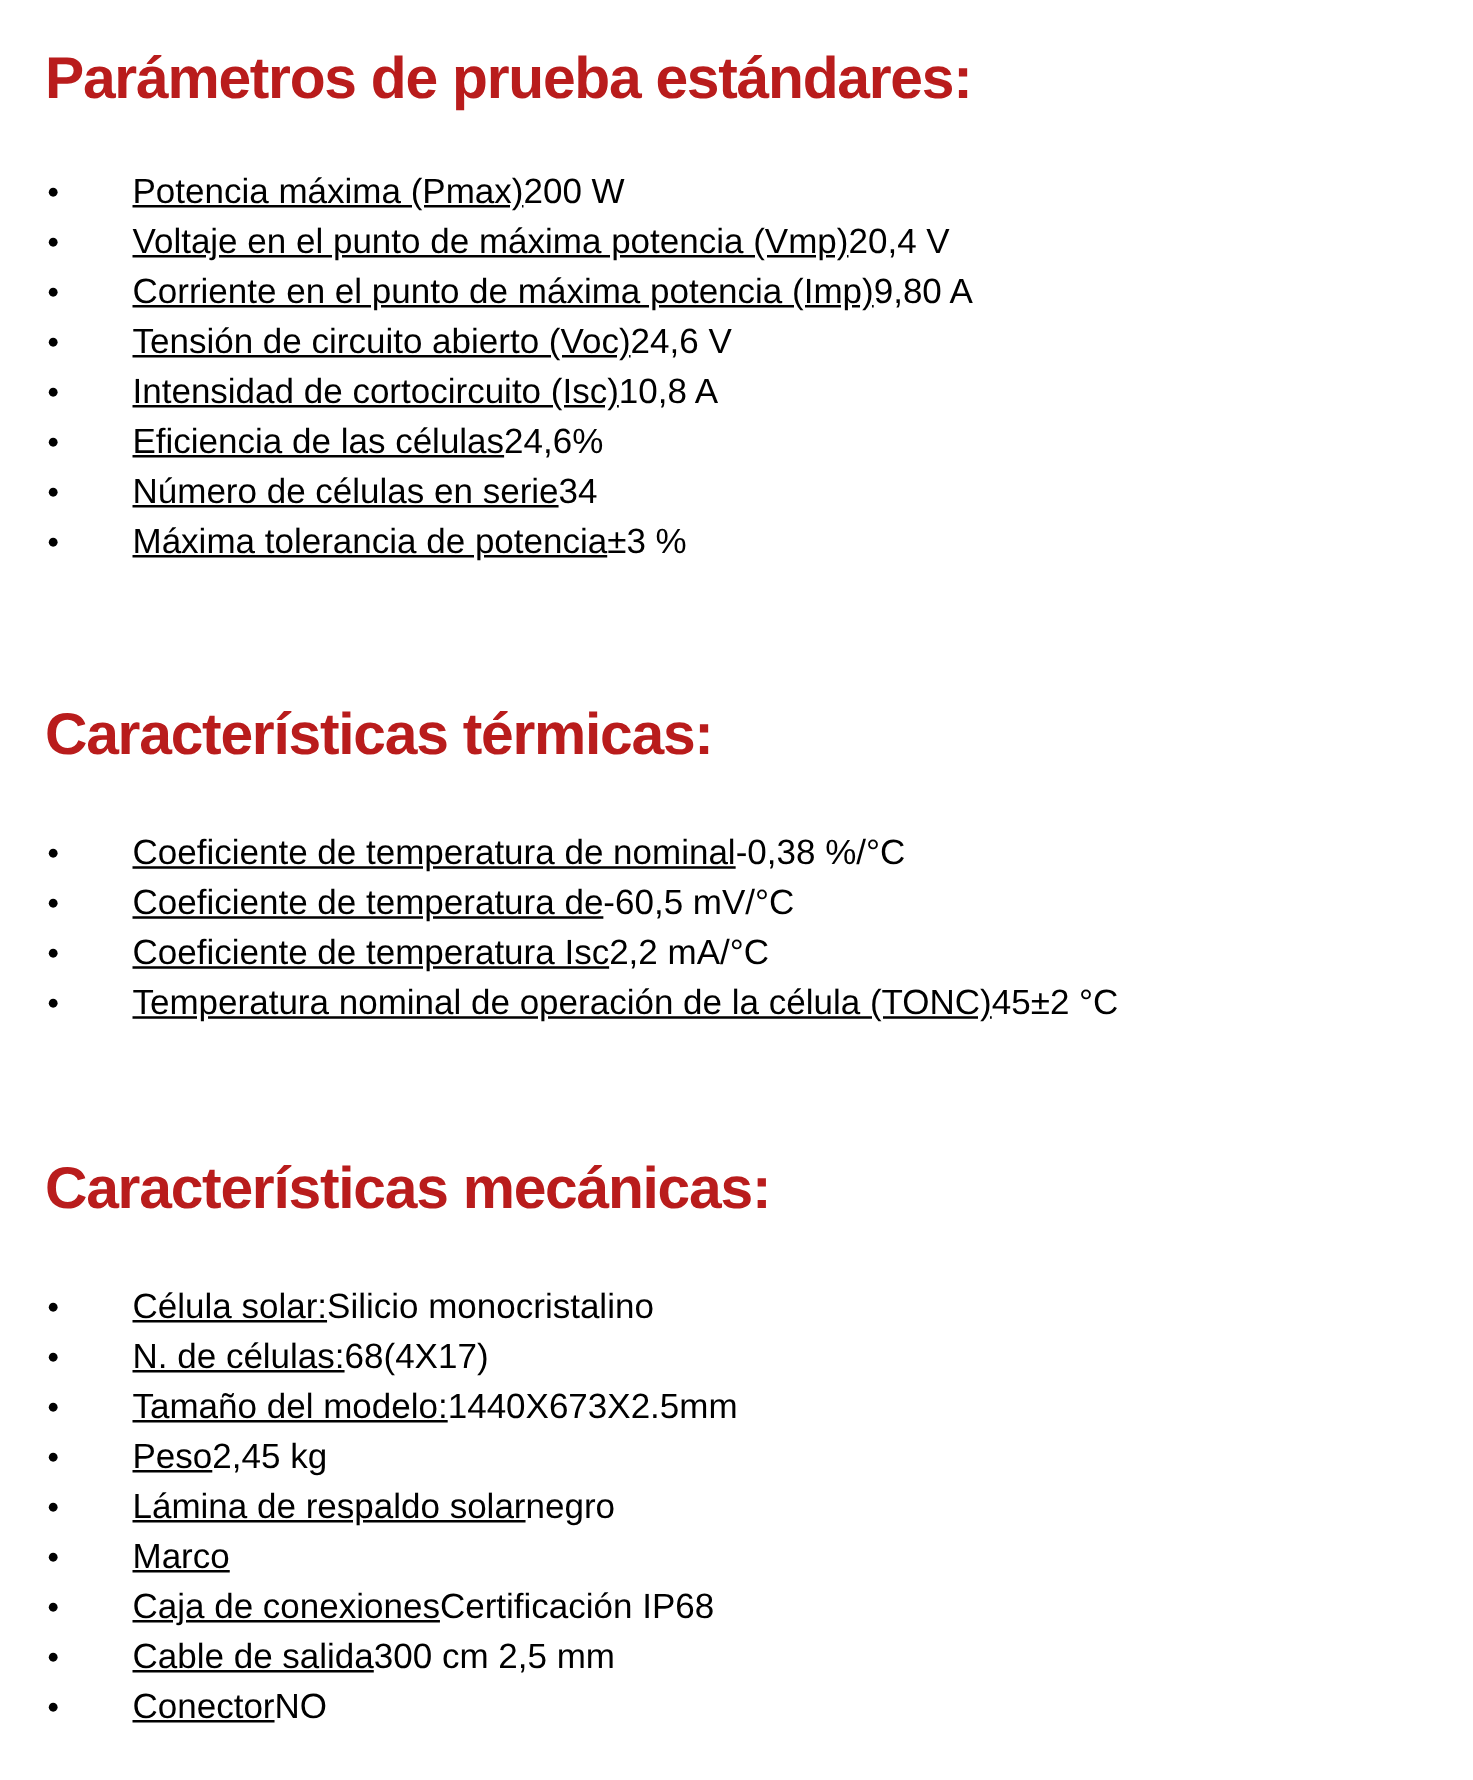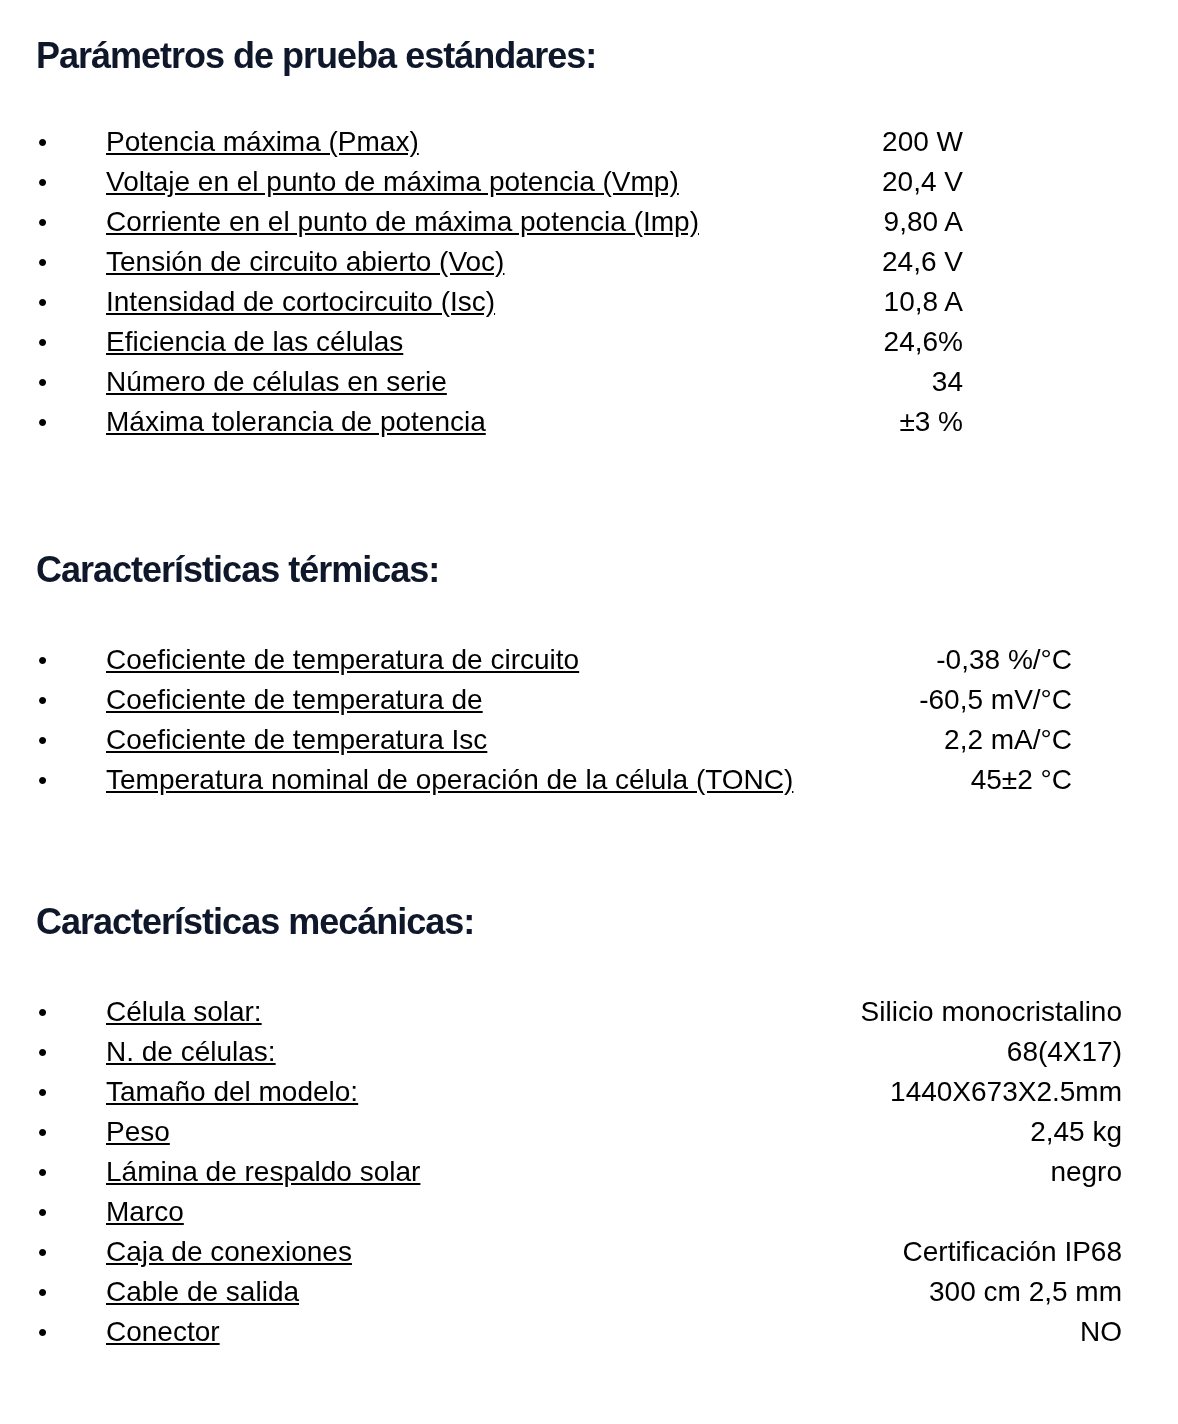--- a/index.html
+++ b/index.html
@@ -8,44 +8,44 @@
     width: 1178px;
     height: 1424px;
     background: #ffffff;
     overflow: hidden;
     font-family: "Liberation Sans", sans-serif;
     color: #000000;
   }
   .section-title {
     margin: 0;
     padding-left: 36px;
-    font-size: 36px;
+    font-size: 47px;
     line-height: 1.0;
     font-weight: bold;
     letter-spacing: -1px;
-    color: #0f172a;
+    color: #b91c1c;
   }
   .spec-list { margin: 0; }
   .row {
     display: flex;
     align-items: baseline;
     font-size: 28px;
     line-height: 40px;
     white-space: nowrap;
   }
   .bullet {
     display: inline-block;
     box-sizing: content-box;
     padding-left: 38px;
     width: 68px;
     font-size: 26px;
     flex: none;
   }
   .label { flex: none; text-decoration: underline; }
-  .value { flex: 1; text-align: right; }
+  .value { flex: 1; }
 
   #sec1 { padding-top: 38px; }
   #sec1 .spec-list { margin-top: 48px; }
   #sec1 .row { line-height: 40px; }
   #sec1 .value { padding-right: 215px; }
 
   #sec2 { margin-top: 110px; }
   #sec2 .spec-list { margin-top: 52px; }
   #sec2 .row { line-height: 39px; }
   #sec2 .value { padding-right: 106px; }
@@ -104,21 +104,21 @@
         <span class="value">±3 %</span>
       </div>
     </div>
   </section>
 
   <section id="sec2">
     <h2 class="section-title">Características térmicas:</h2>
     <div class="spec-list">
       <div class="row">
         <span class="bullet">•</span>
-        <span class="label">Coeficiente de temperatura de circuito</span>
+        <span class="label">Coeficiente de temperatura de nominal</span>
         <span class="value">-0,38 %/°C</span>
       </div>
       <div class="row">
         <span class="bullet">•</span>
         <span class="label">Coeficiente de temperatura de</span>
         <span class="value">-60,5 mV/°C</span>
       </div>
       <div class="row">
         <span class="bullet">•</span>
         <span class="label">Coeficiente de temperatura Isc</span>

